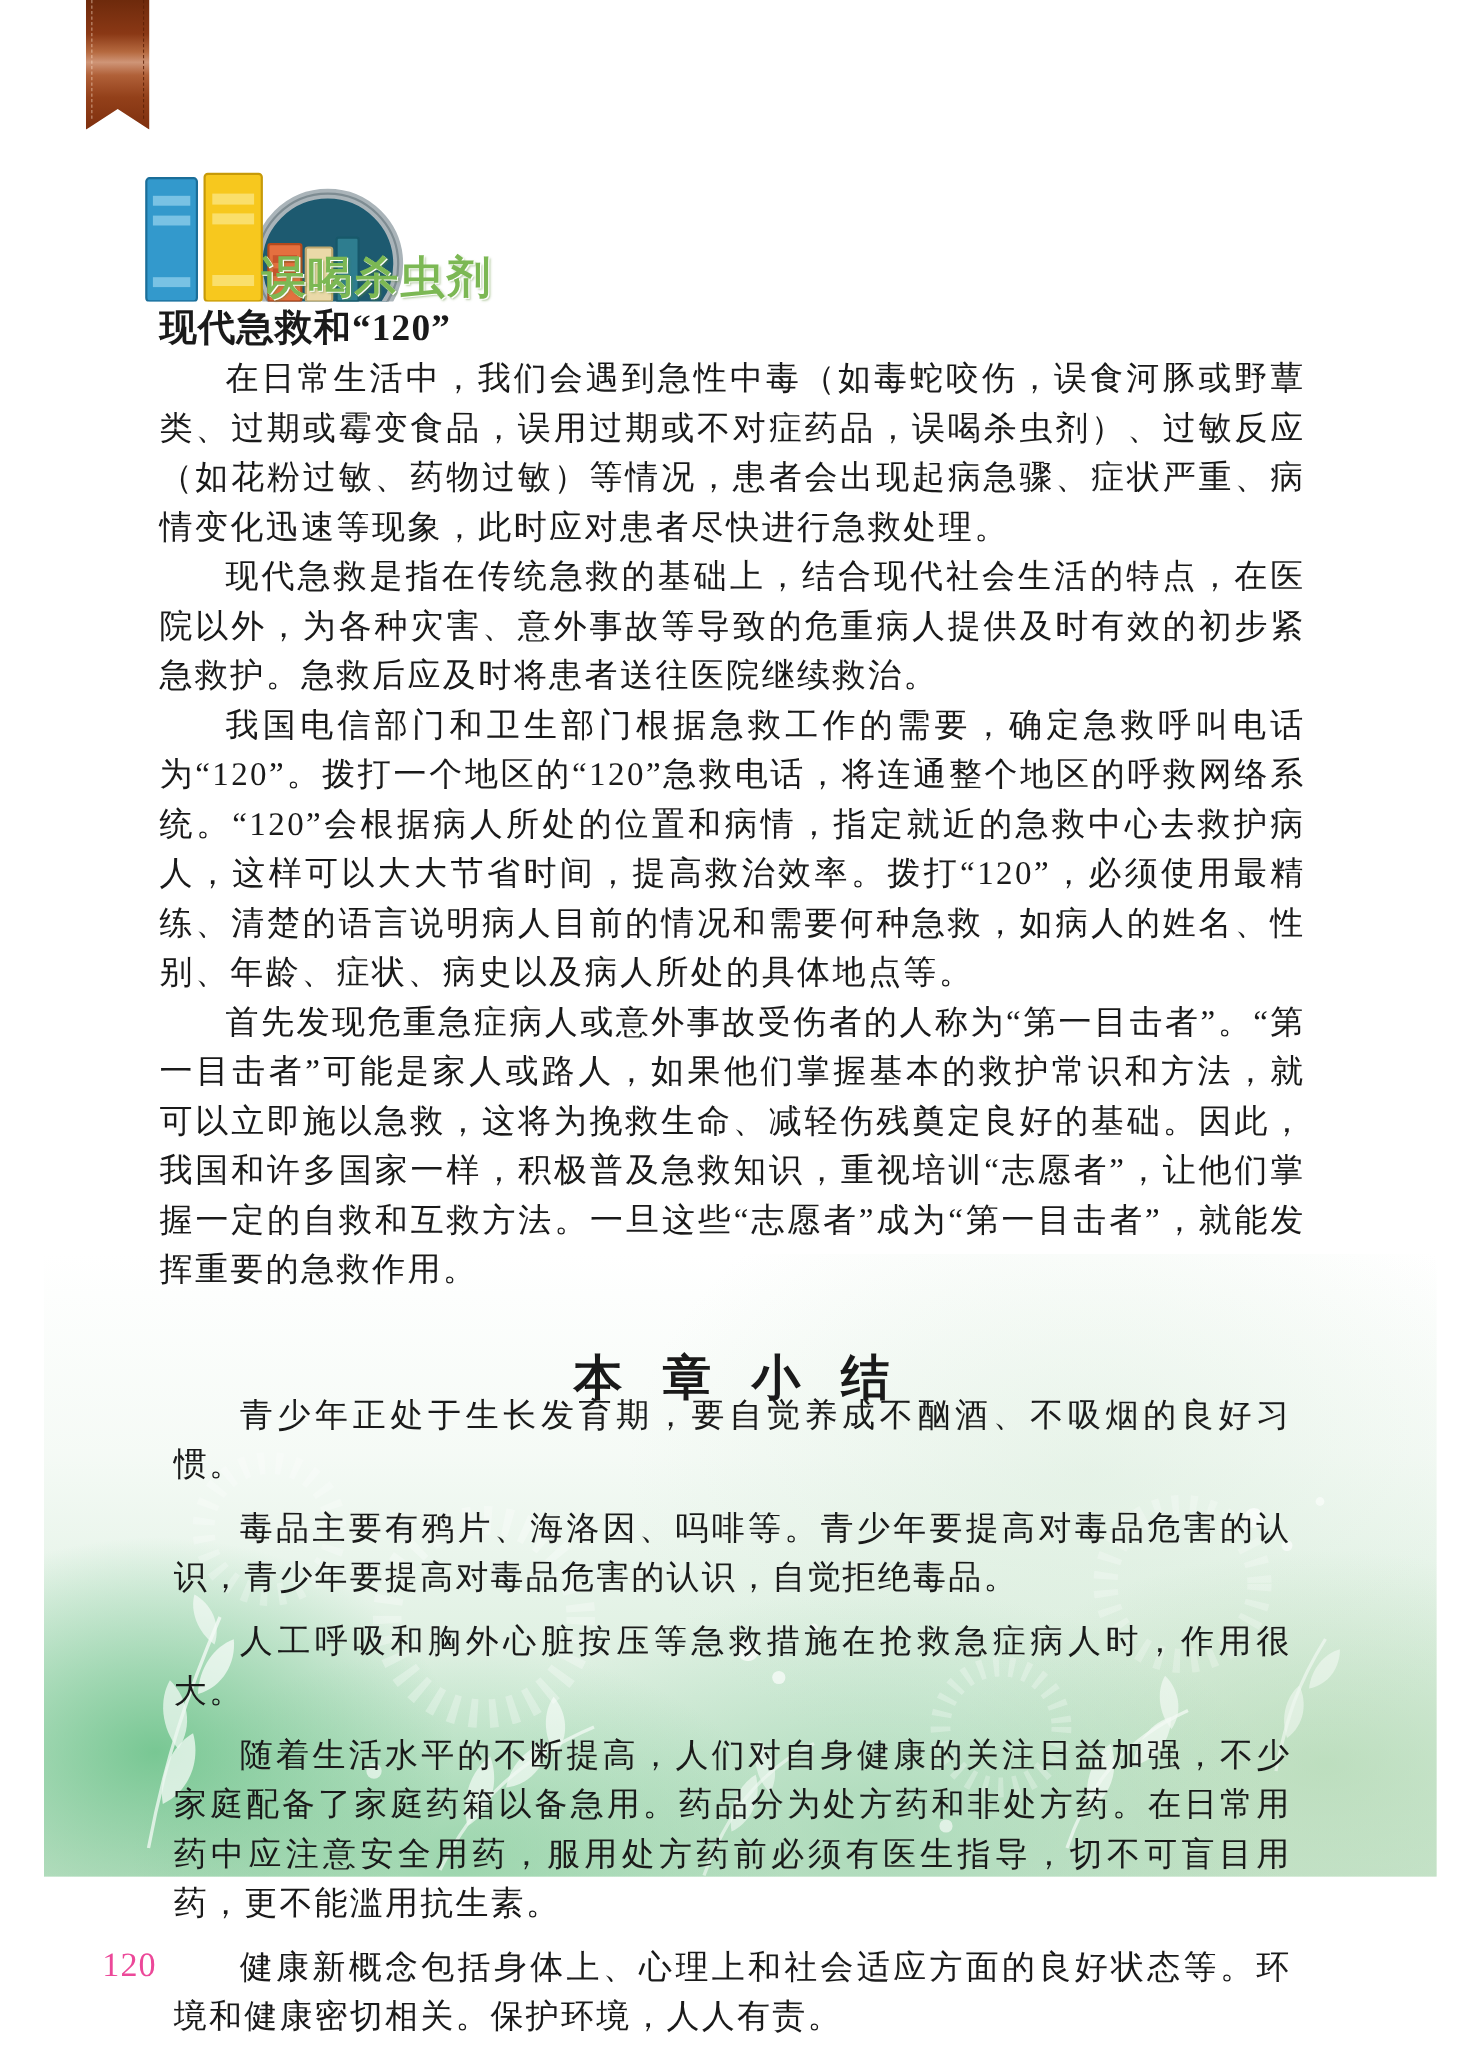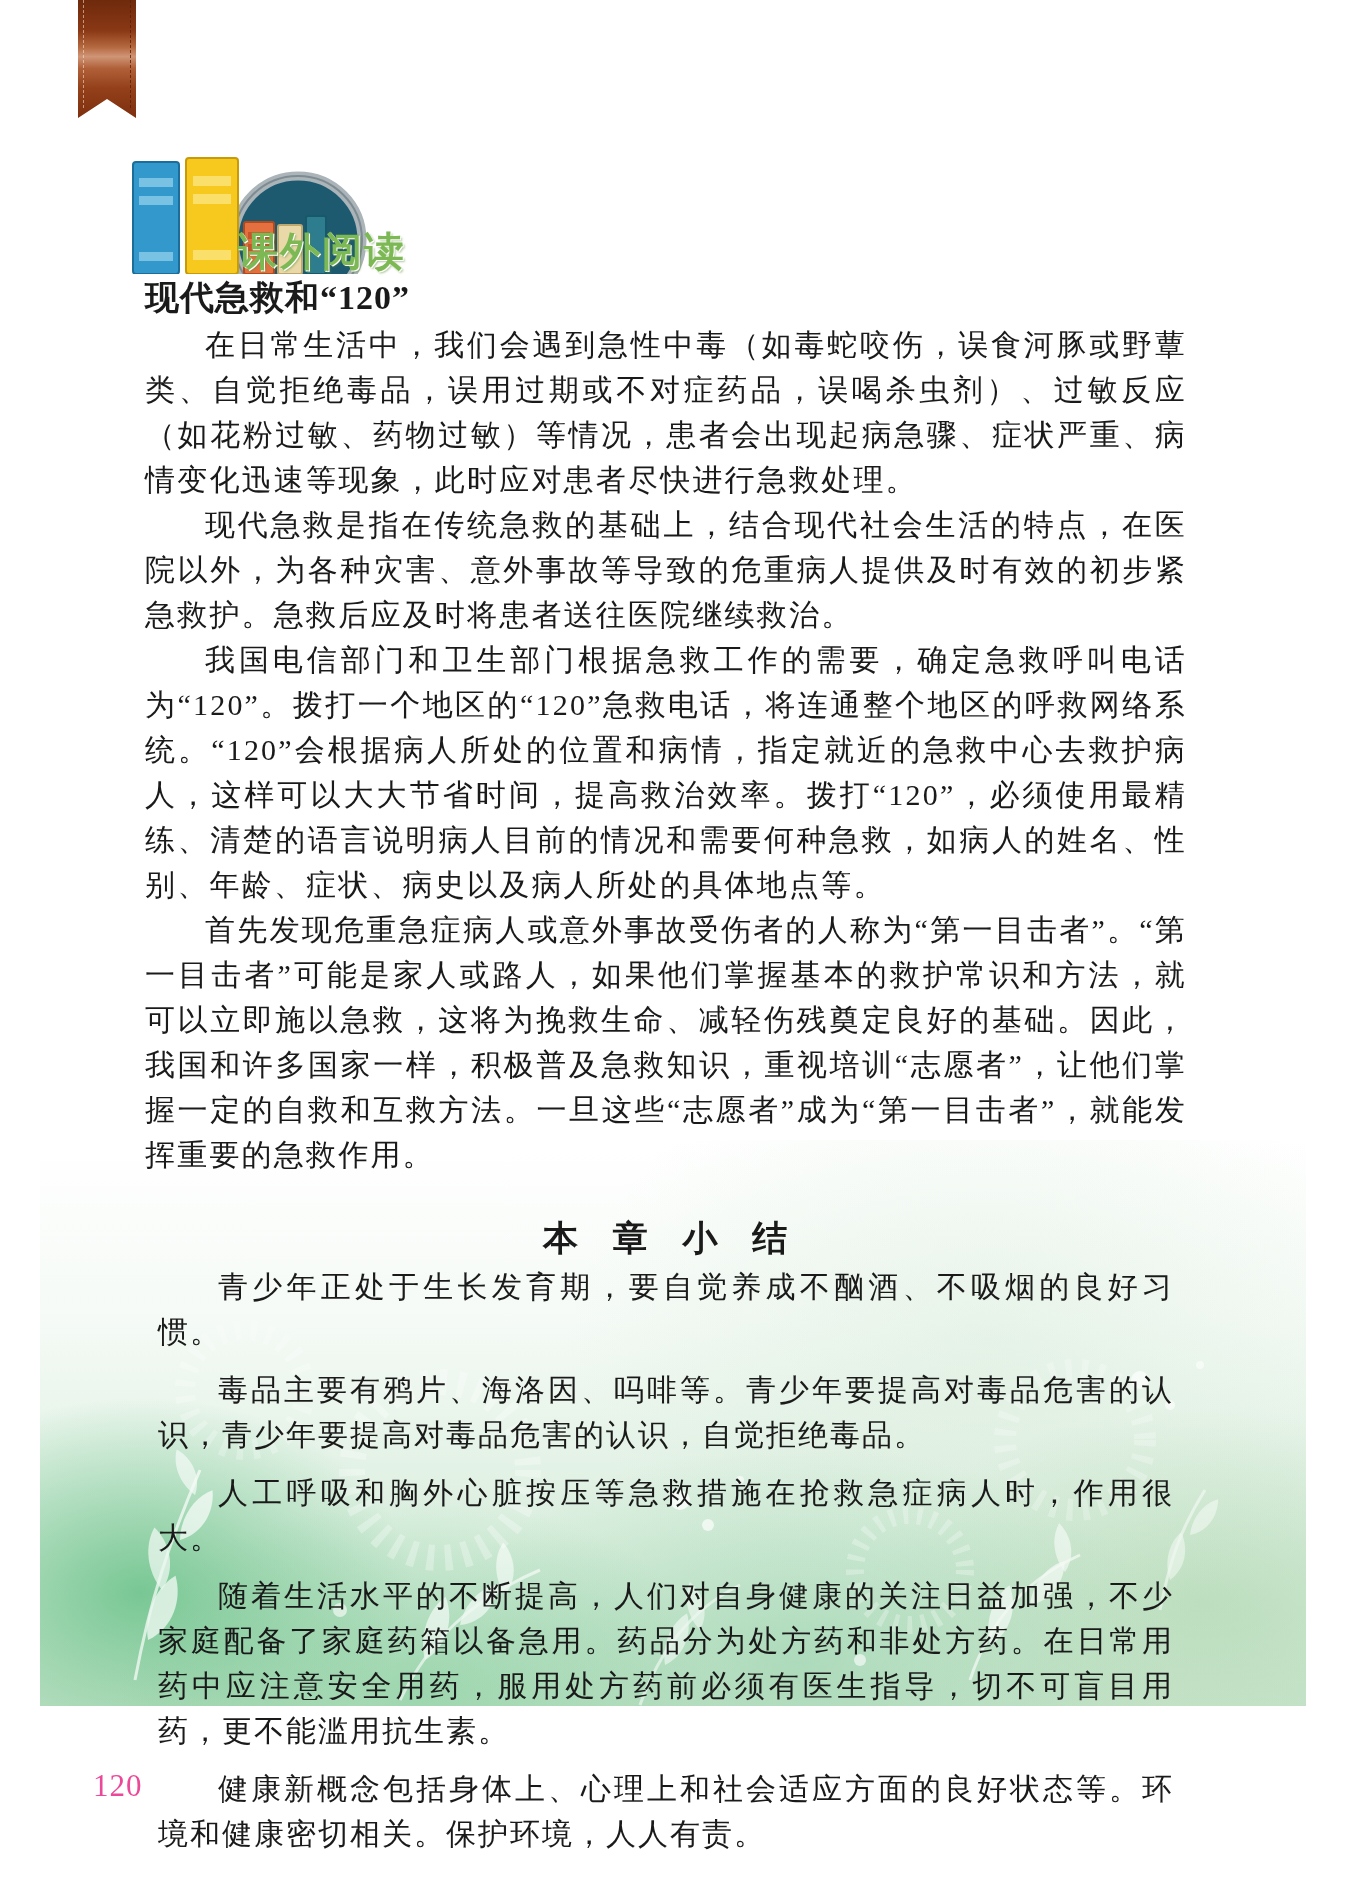--- a/index.html
+++ b/index.html
@@ -38,21 +38,21 @@
     font-size:34px;font-weight:bold;letter-spacing:1px;z-index:2;
   }
   .reading-body{position:absolute;left:145px;top:322px;width:1042px;z-index:2;}
   .reading-body p{
     margin:0;font-size:30px;line-height:45px;letter-spacing:2.2px;
     text-align:justify;text-indent:2em;
   }
   
   .summary-title{
     position:absolute;left:145px;top:1186px;width:1042px;text-align:center;
-    font-size:35px;font-weight:bold;word-spacing:22px;letter-spacing:2px;z-index:2;
+    font-size:44px;font-weight:bold;word-spacing:22px;letter-spacing:2px;z-index:2;
   }
   .summary-body{position:absolute;left:145px;top:1251px;width:1042px;z-index:2;}
   .summary-body p{
     margin:13px;font-size:30px;line-height:45px;letter-spacing:2px;
     text-align:justify;text-indent:2em;
   }
   
   .green-bg{
     position:absolute;left:40px;top:1140px;width:1266px;height:566px;z-index:1;
     background:
@@ -94,25 +94,25 @@
     <rect x="63" y="98" width="38" height="10" fill="#fadf6b"></rect>
 
     <rect x="114" y="70" width="30" height="52" rx="2" fill="#e4703f" stroke="#b24a1e" stroke-width="2"></rect>
     <rect x="118" y="80" width="22" height="7" fill="#c8542c"></rect>
     <rect x="118" y="92" width="22" height="7" fill="#c8542c"></rect>
 
     <rect x="148" y="73" width="24" height="49" rx="2" fill="#ead9a8" stroke="#bfa86e" stroke-width="2"></rect>
 
     <rect x="176" y="64" width="20" height="58" rx="2" fill="#2e7d8f" stroke="#17586a" stroke-width="2"></rect>
   </svg>
-  <div class="badge-label">课外阅读</div>
+  <div class="badge-label">误喝杀虫剂</div>
 
   <h1 class="reading-title">现代急救和“120”</h1>
   <div class="reading-body">
-    <p>在日常生活中，我们会遇到急性中毒（如毒蛇咬伤，误食河豚或野蕈类、自觉拒绝毒品，误用过期或不对症药品，误喝杀虫剂）、过敏反应（如花粉过敏、药物过敏）等情况，患者会出现起病急骤、症状严重、病情变化迅速等现象，此时应对患者尽快进行急救处理。</p>
+    <p>在日常生活中，我们会遇到急性中毒（如毒蛇咬伤，误食河豚或野蕈类、过期或霉变食品，误用过期或不对症药品，误喝杀虫剂）、过敏反应（如花粉过敏、药物过敏）等情况，患者会出现起病急骤、症状严重、病情变化迅速等现象，此时应对患者尽快进行急救处理。</p>
     <p>现代急救是指在传统急救的基础上，结合现代社会生活的特点，在医院以外，为各种灾害、意外事故等导致的危重病人提供及时有效的初步紧急救护。急救后应及时将患者送往医院继续救治。</p>
     <p>我国电信部门和卫生部门根据急救工作的需要，确定急救呼叫电话为“120”。拨打一个地区的“120”急救电话，将连通整个地区的呼救网络系统。“120”会根据病人所处的位置和病情，指定就近的急救中心去救护病人，这样可以大大节省时间，提高救治效率。拨打“120”，必须使用最精练、清楚的语言说明病人目前的情况和需要何种急救，如病人的姓名、性别、年龄、症状、病史以及病人所处的具体地点等。</p>
     <p>首先发现危重急症病人或意外事故受伤者的人称为“第一目击者”。“第一目击者”可能是家人或路人，如果他们掌握基本的救护常识和方法，就可以立即施以急救，这将为挽救生命、减轻伤残奠定良好的基础。因此，我国和许多国家一样，积极普及急救知识，重视培训“志愿者”，让他们掌握一定的自救和互救方法。一旦这些“志愿者”成为“第一目击者”，就能发挥重要的急救作用。</p>
   </div>
 
   <div class="green-bg">
     <svg class="leaves" viewBox="0 0 1266 566">
       <defs>
         <path id="leaf" d="M0 0 C10 -26 34 -42 56 -42 C50 -18 28 2 0 0 Z"></path>
       </defs>

